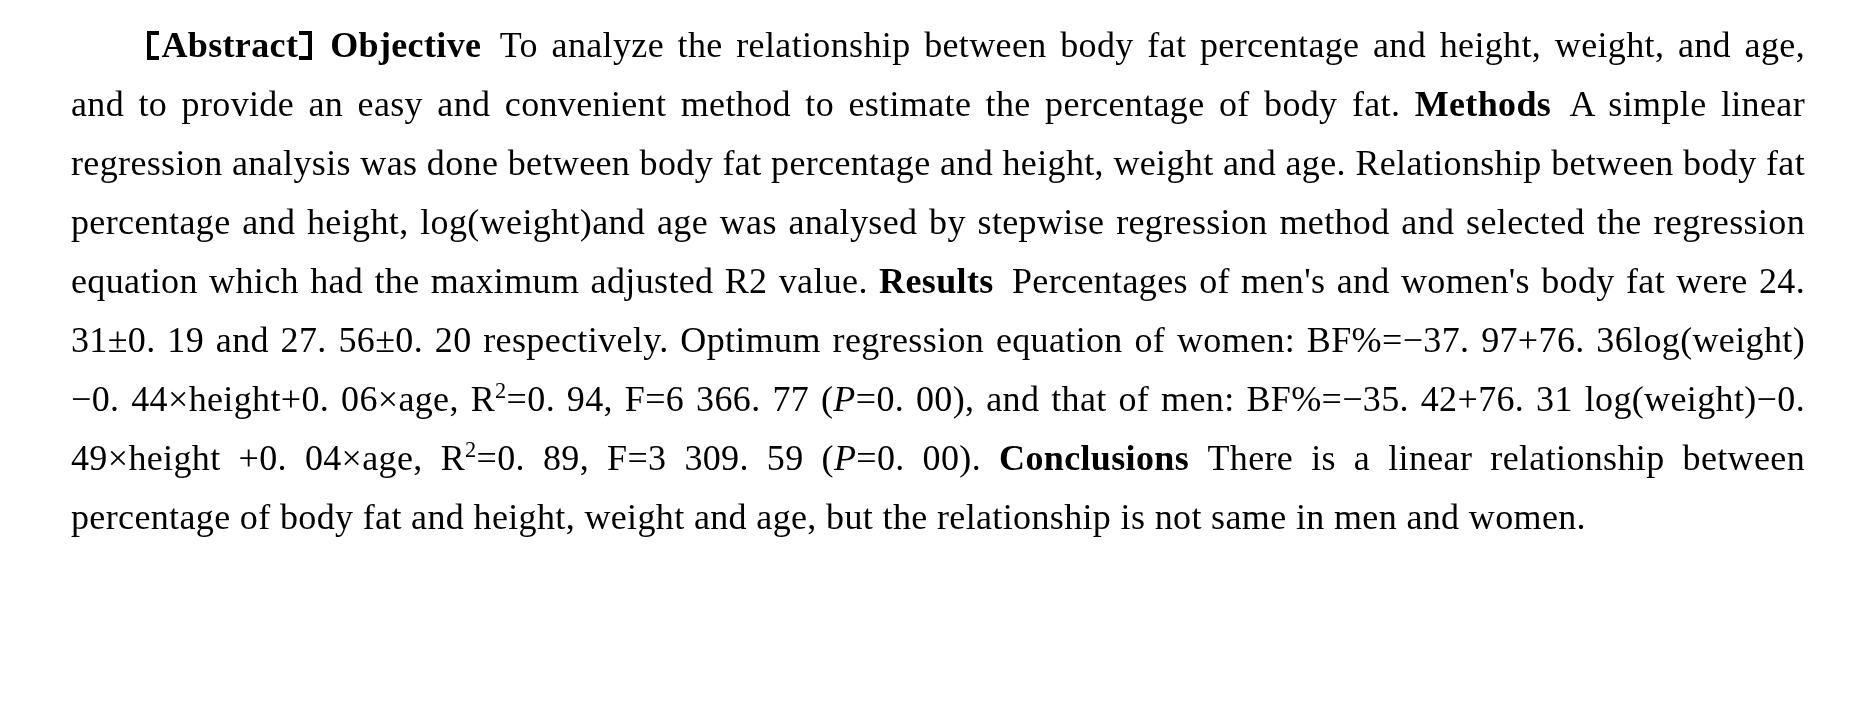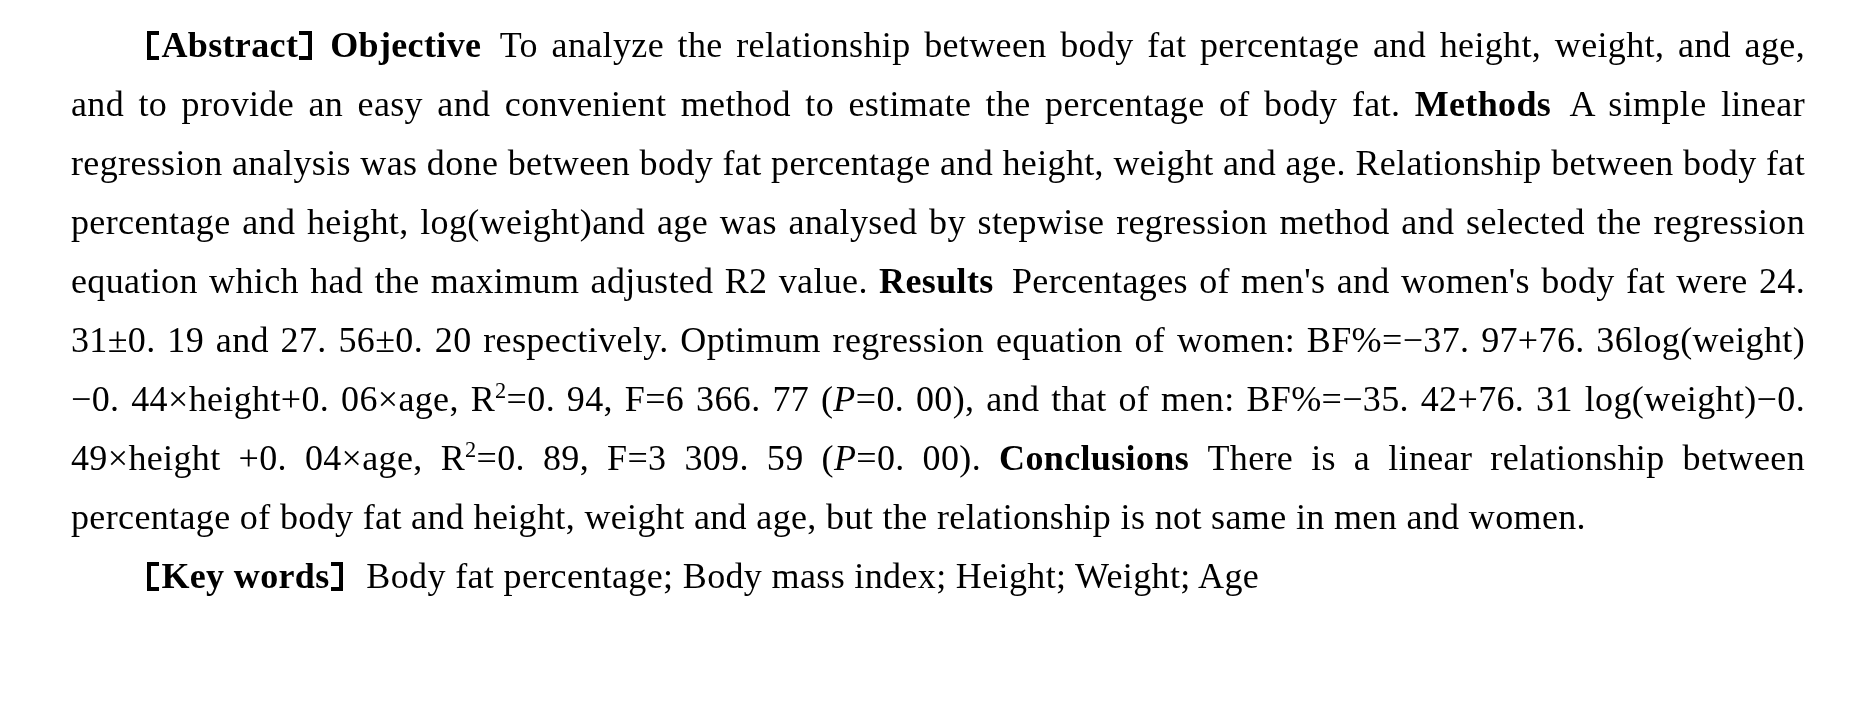--- a/index.html
+++ b/index.html
@@ -36,14 +36,13 @@
     vertical-align: -0.07em;
   }
   .lbracket { border-right: 0; margin-right: 0.06em; }
   .rbracket { border-left: 0; margin-left: 0.03em; margin-right: 0.14em; }
 </style>
 </head>
 <body>
 
 <div class="page">
   <p class="para"><span class="run run-bold"><span class="lbracket"></span>Abstract<span class="rbracket"></span> Objective</span><span class="run run-normal"> To analyze the relationship between body fat percentage and height, weight, and age, and to provide an easy and convenient method to estimate the percentage of body fat. </span><span class="run run-bold">Methods</span><span class="run run-normal"> A simple linear regression analysis was done between body fat percentage and height, weight and age. Relationship between body fat percentage and height, log(weight)and age was analysed by stepwise regression method and selected the regression equation which had the maximum adjusted R2 value. </span><span class="run run-bold">Results</span><span class="run run-normal"> Percentages of men's and women's body fat were 24. 31±0. 19 and 27. 56±0. 20 respectively. Optimum regression equation of women: BF%=−37. 97+76. 36log(weight)−0. 44×height+0. 06×age, R</span><sup class="run run-sup">2</sup><span class="run run-normal">=0. 94, F=6 366. 77 (</span><span class="run run-italic">P</span><span class="run run-normal">=0. 00), and that of men: BF%=−35. 42+76. 31 log(weight)−0. 49×height +0. 04×age, R</span><sup class="run run-sup">2</sup><span class="run run-normal">=0. 89, F=3 309. 59 (</span><span class="run run-italic">P</span><span class="run run-normal">=0. 00). </span><span class="run run-bold">Conclusions</span><span class="run run-normal"> There is a linear relationship between percentage of body fat and height, weight and age, but the relationship is not same in men and women.</span></p>
-  <p class="para"><span class="run run-bold"><span class="lbracket"></span>Key words<span class="rbracket"></span></span><span class="run run-normal"> Body fat percentage; Body mass index; Height; Weight; Age</span></p>
 </div>
 
 </body></html>

